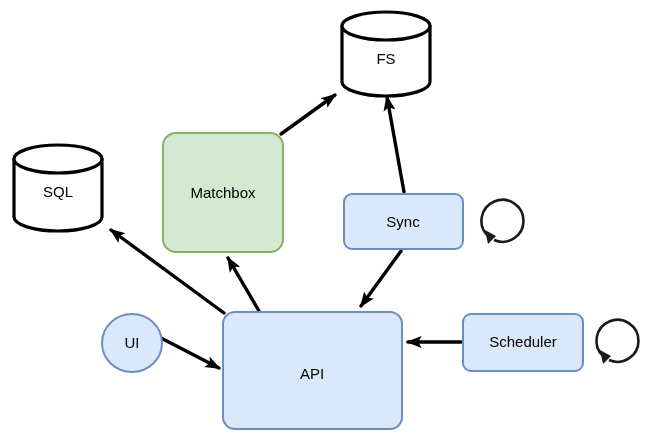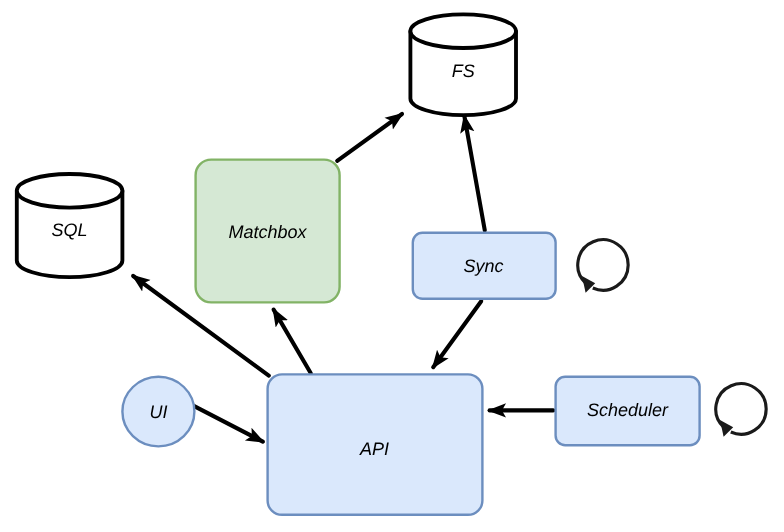--- a/index.html
+++ b/index.html
@@ -10,21 +10,20 @@
   }
   body {
     font-family: "Liberation Sans", sans-serif;
   }
   #canvas {
     position: relative;
     width: 653px;
     height: 443px;
     background: #ffffff;
     overflow: hidden;
-    font-style: italic;
   }
   #diagram-svg {
     position: absolute;
     left: 0;
     top: 0;
     width: 653px;
     height: 443px;
   }
   .node-label {
     font-family: "Liberation Sans", sans-serif;

